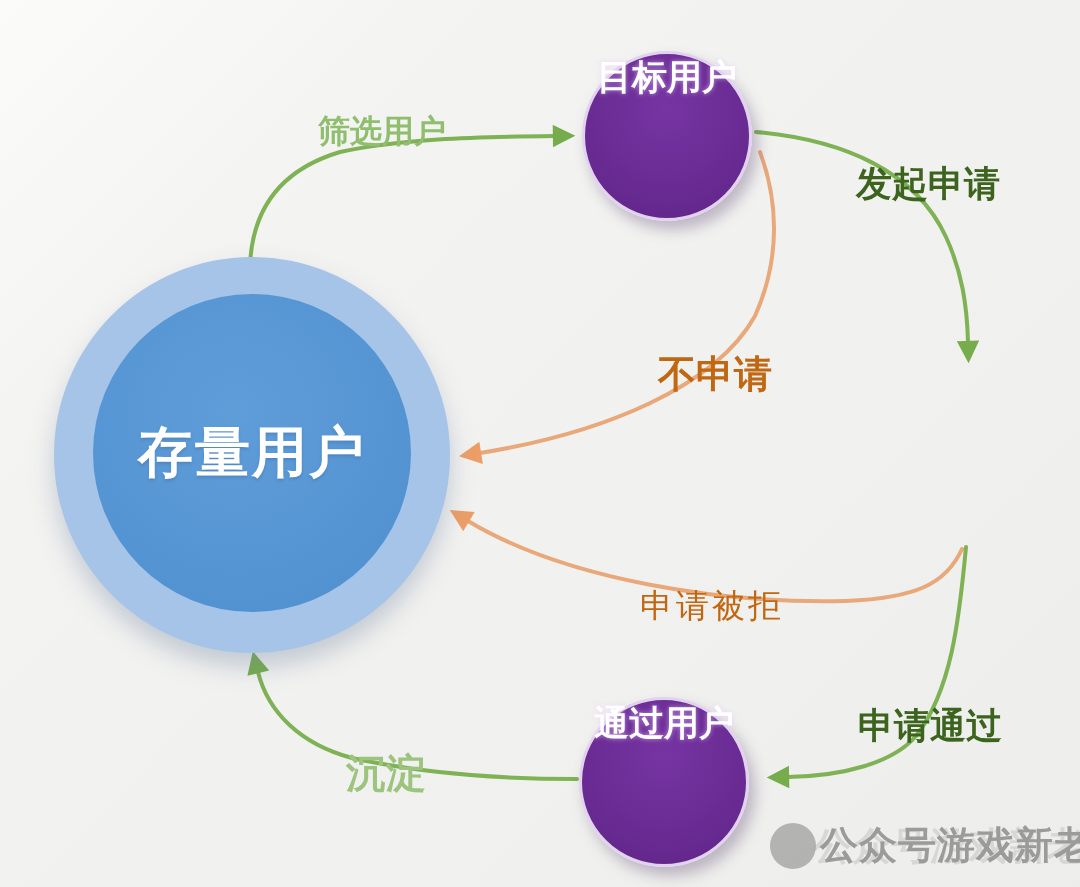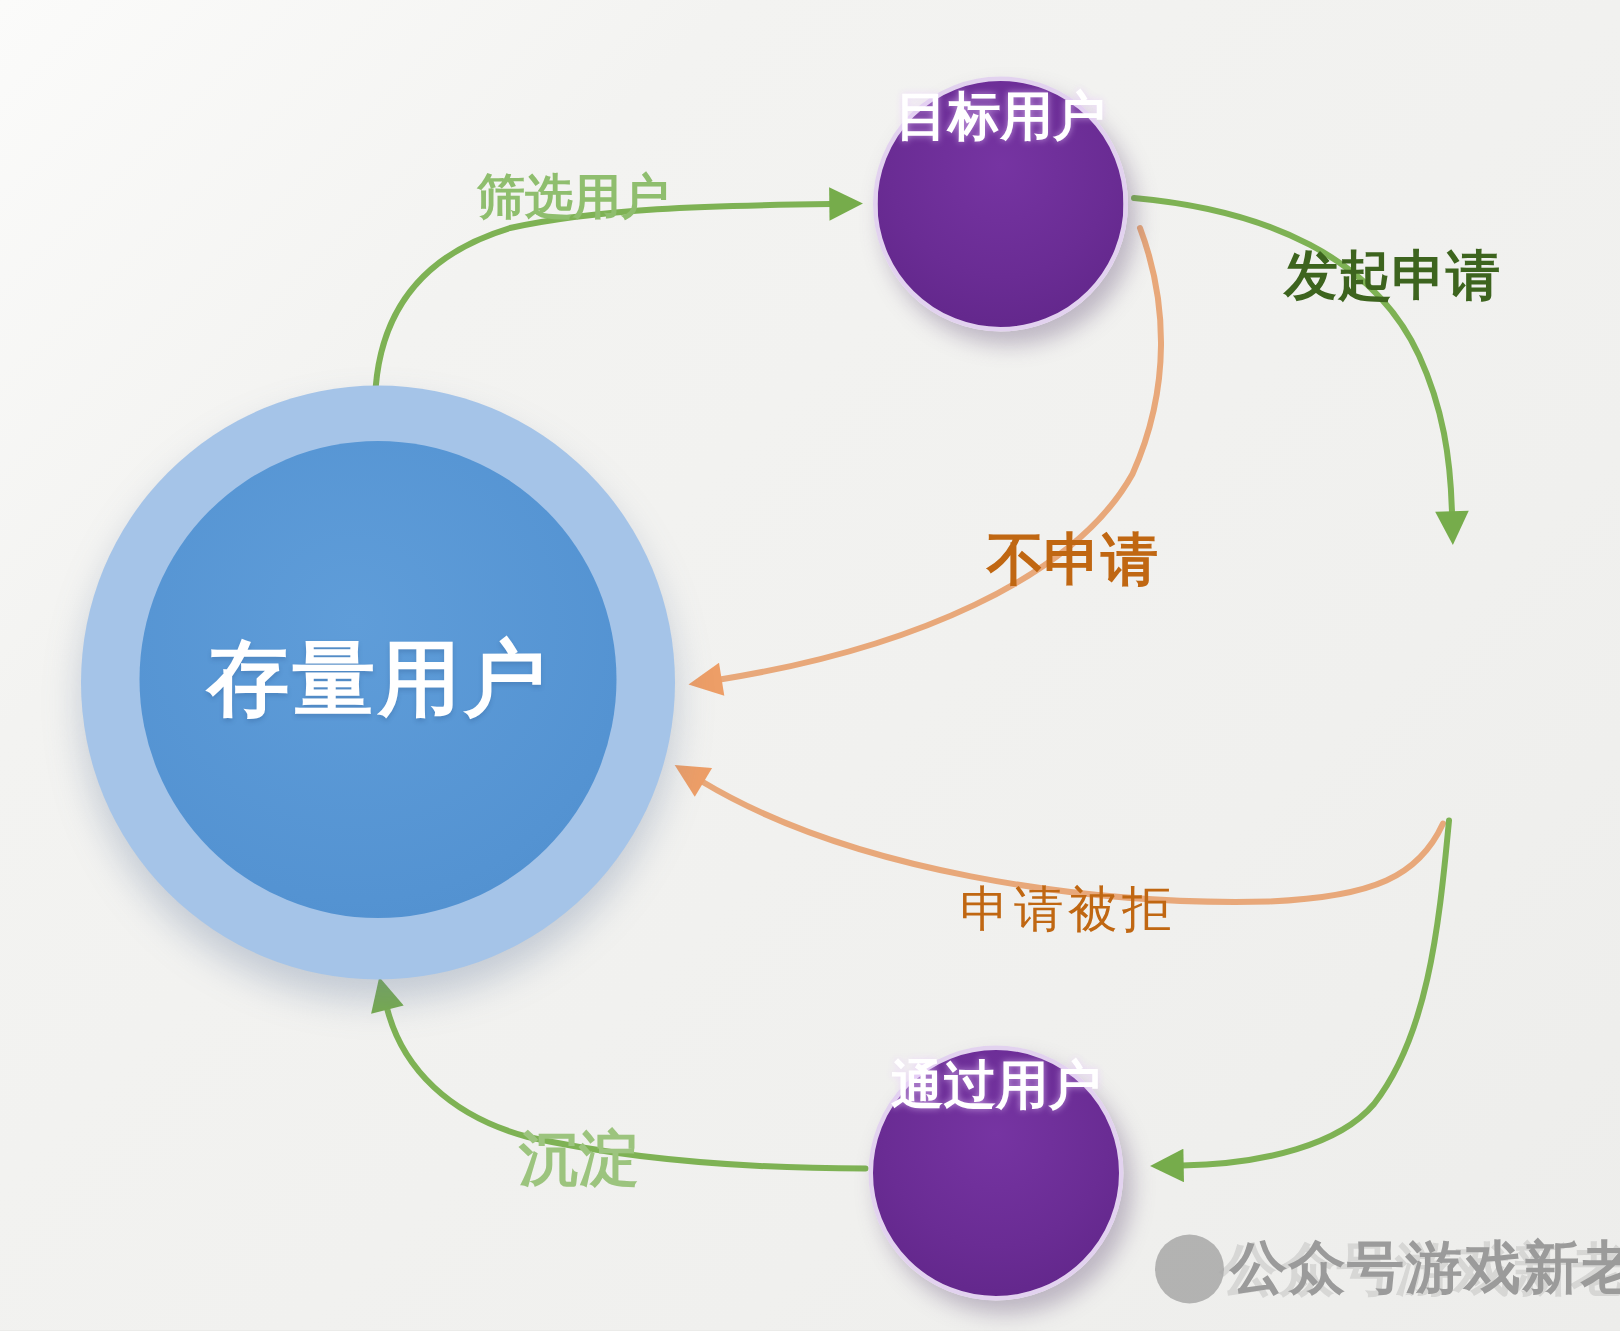--- a/index.html
+++ b/index.html
@@ -110,20 +110,21 @@
   </div>
 
   <div class="edge-label filter">筛选用户</div>
 
   <div class="edge-label initiate">发起申请</div>
 
   <div class="edge-label noapply">不申请</div>
 
   <div class="edge-label rejected">申请被拒</div>
 
+  <div class="edge-label approved">申请通过</div>
 
   <div class="edge-label settle">沉淀</div>
 
   <div class="watermark">
     <span class="watermark-avatar"></span>
     <span class="watermark-text">公众号游戏新老师</span>
   </div>
 
 </div>
 

